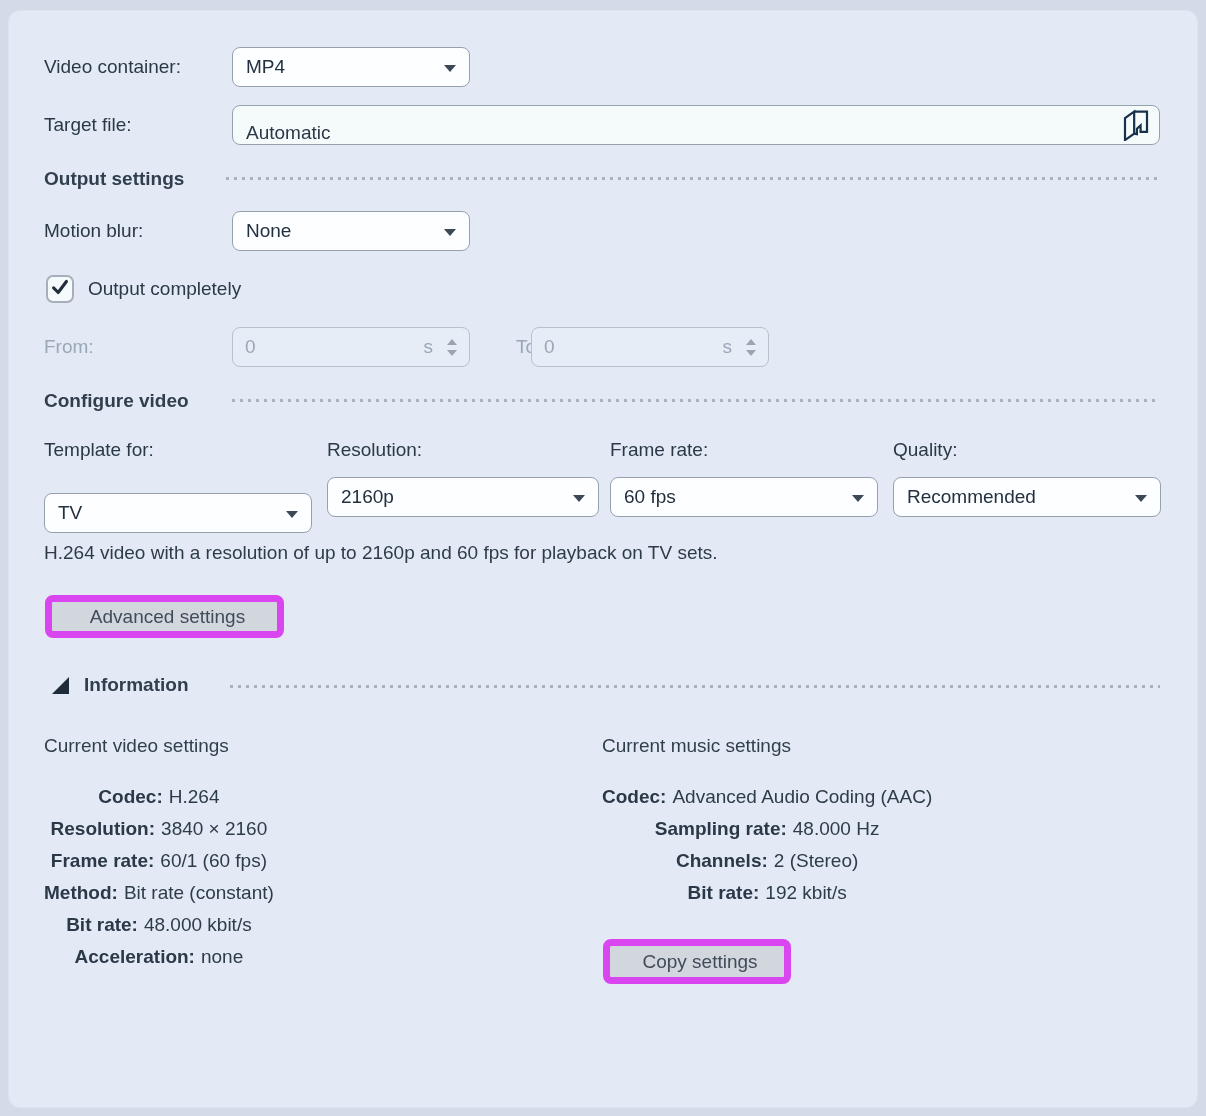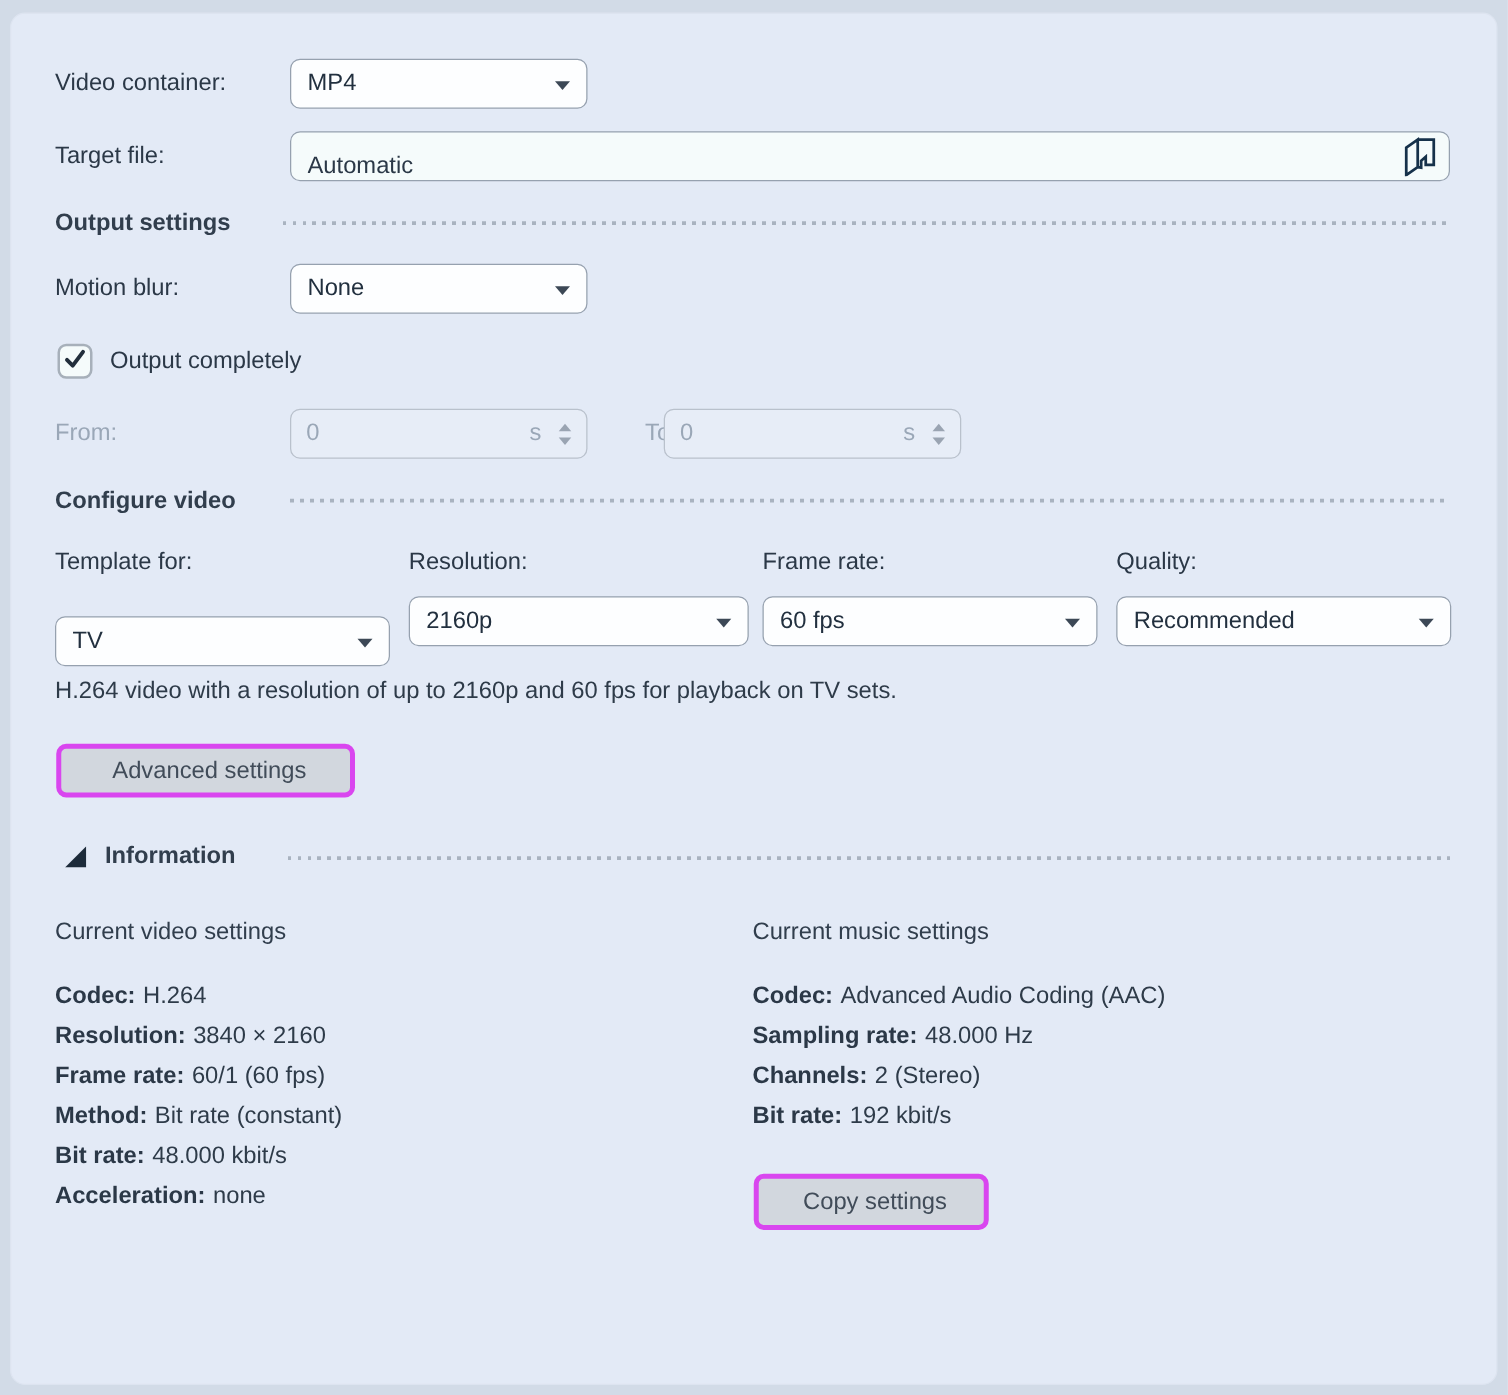--- a/index.html
+++ b/index.html
@@ -61,28 +61,28 @@
     font-size:19px; color:#9aa7b7;
   }
   .spin .val { flex:1; }
   .spin .unit { margin-right:14px; }
   .spin .arrows { display:flex; flex-direction:column; gap:5px; }
   .tri-up { width:0; height:0; border-left:5px solid transparent; border-right:5px solid transparent; border-bottom:6px solid #9aa4b2; }
   .tri-down { width:0; height:0; border-left:5px solid transparent; border-right:5px solid transparent; border-top:6px solid #9aa4b2; }
   .desc { font-size:19px; line-height:26px; color:#2e3b49; white-space:nowrap; }
   .btn {
     position:absolute;
-    background:#d2d7de; border:4px solid #d946ef; border-radius:8px;
+    background:#d2d7de; border:7px solid #d946ef; border-radius:8px;
     font-family:"Liberation Sans", sans-serif; font-size:19px; color:#414c59;
     display:flex; align-items:center; justify-content:center; cursor:pointer;padding-left:12px;
   }
   .col-title { font-size:19px; line-height:26px; color:#313e4d; white-space:nowrap; }
   .info-block { font-size:19px; line-height:32px; color:#2e3b49; }
   .info-block b { font-weight:bold; color:#2b3847; margin-right:6px; }
-  .info-row { white-space:nowrap; }
+  .info-row { white-space:nowrap;text-align:center; }
 </style>
 </head>
 <body>
 
 <div id="page">
   <div class="panel"></div>
 
   <div class="abs label" style="left:44px; top:54px;">Video container:</div>
   <div class="dd" style="left:232px; top:47px; width:238px;">
     <span>MP4</span>

